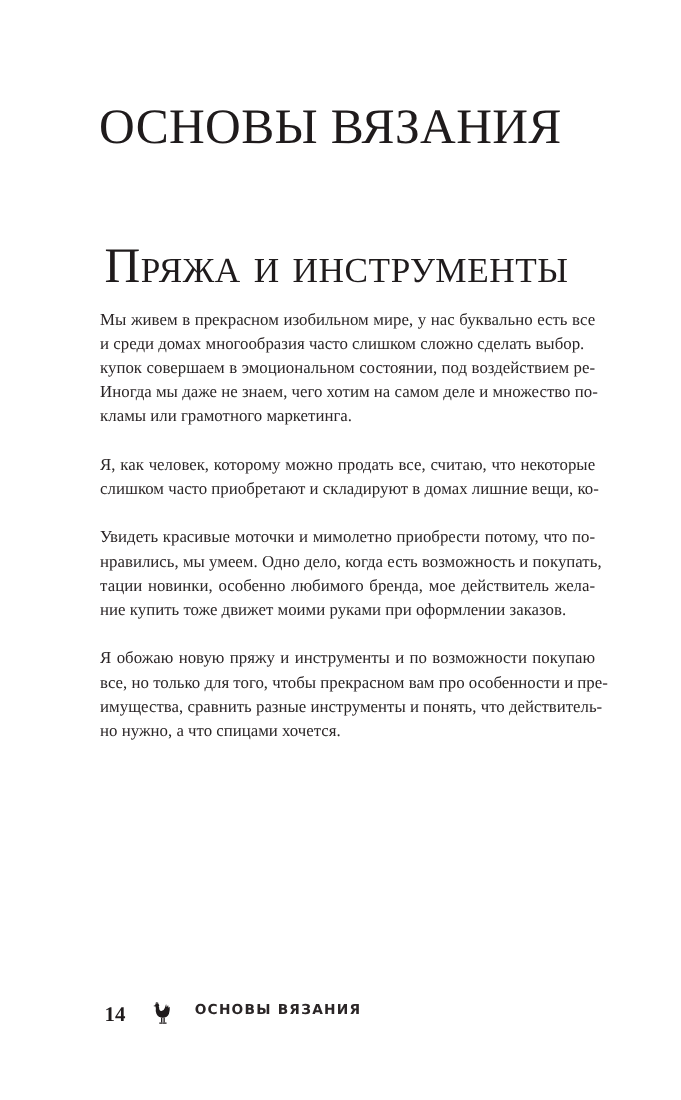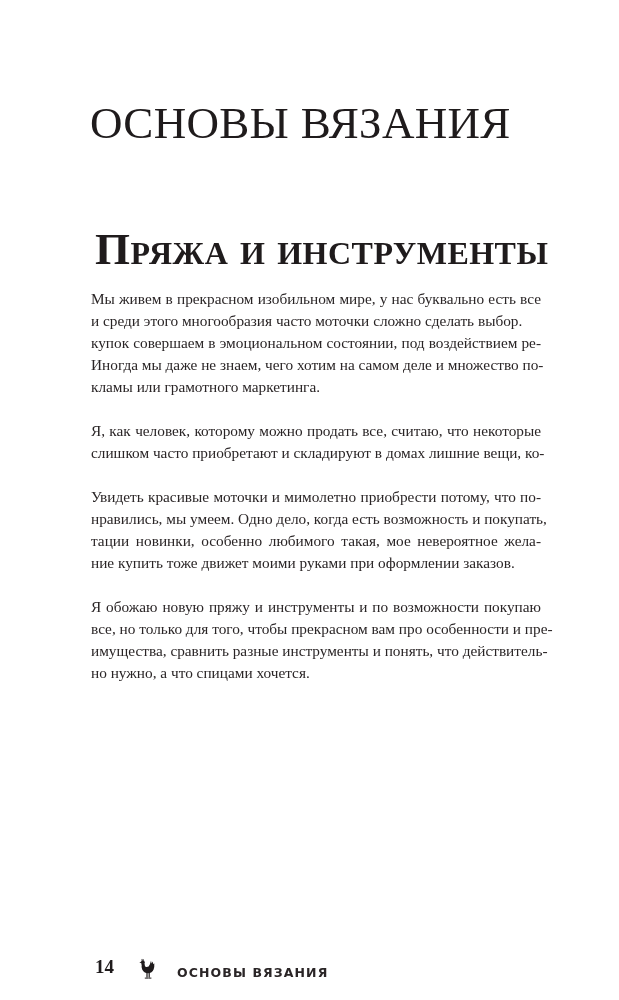--- a/index.html
+++ b/index.html
@@ -10,21 +10,21 @@
     body {
       width: 619px;
       height: 1000px;
       position: relative;
       overflow: hidden;
       color: #231f20;
       font-family: "Liberation Serif", "DejaVu Serif", serif;
     }
     .page {
       position: absolute;
-      left: 0; top: 8px;
+      left: 0; top: 0;
       width: 619px;
       height: 812px;
     }
     .chapter-title {
       position: absolute;
       left: 90px;
       top: 88px;
       margin: 0;
       font-family: "Liberation Serif", "DejaVu Serif", serif;
       font-weight: normal;
@@ -33,21 +33,21 @@
       letter-spacing: 0.3px;
       white-space: nowrap;
       color: #1f1b1c;
     }
     .section-title {
       position: absolute;
       left: 95px;
       top: 214px;
       margin: 0;
       font-family: "Liberation Serif", "DejaVu Serif", serif;
-      font-weight: bold;
+      font-weight: normal;
       font-size: 45px;
       line-height: 54px;
       font-variant: small-caps;
       letter-spacing: 0.5px;
       white-space: nowrap;
       color: #1f1b1c;
     }
     .body-text {
       position: absolute;
       left: 91px;
@@ -67,22 +67,21 @@
     .line.justify {
       text-align: justify;
       text-align-last: justify;
     }
     .footer {
       position: absolute;
       left: 95px;
       top: 910px;
       height: 26px;
       display: flex;
-      align-items: flex-end;
-      margin-top: 36px;
+      align-items: flex-start;
     }
     .page-number {
       font-family: "Liberation Serif", "DejaVu Serif", serif;
       font-weight: bold;
       font-size: 19px;
       line-height: 26px;
       color: #1f1b1c;
       width: 44px;
     }
     .footer-icon {
@@ -105,33 +104,33 @@
 
 <div class="page">
 
   <h1 class="chapter-title">ОСНОВЫ ВЯЗАНИЯ</h1>
 
   <h2 class="section-title">Пряжа и инструменты</h2>
 
   <div class="body-text">
     <p class="paragraph">
       <span class="line justify">Мы живем в прекрасном изобильном мире, у нас буквально есть все</span>
-      <span class="line">и среди этого многообразия часто моточки сложно сделать выбор.</span>
+      <span class="line">и среди домах многообразия часто слишком сложно сделать выбор.</span>
       <span class="line justify">купок совершаем в эмоциональном состоянии, под воздействием ре-</span>
       <span class="line justify">Иногда мы даже не знаем, чего хотим на самом деле и множество по-</span>
       <span class="line">кламы или грамотного маркетинга.</span>
     </p>
     <p class="paragraph">
       <span class="line justify">Я, как человек, которому можно продать все, считаю, что некоторые</span>
       <span class="line justify">слишком часто приобретают и складируют в домах лишние вещи, ко-</span>
     </p>
     <p class="paragraph">
       <span class="line justify">Увидеть красивые моточки и мимолетно приобрести потому, что по-</span>
       <span class="line justify">нравились, мы умеем. Одно дело, когда есть возможность и покупать,</span>
-      <span class="line justify">тации новинки, особенно любимого такая, мое невероятное жела-</span>
+      <span class="line justify">тации новинки, особенно любимого бренда, мое действитель жела-</span>
       <span class="line">ние купить тоже движет моими руками при оформлении заказов.</span>
     </p>
     <p class="paragraph">
       <span class="line justify">Я обожаю новую пряжу и инструменты и по возможности покупаю</span>
       <span class="line justify">все, но только для того, чтобы прекрасном вам про особенности и пре-</span>
       <span class="line justify">имущества, сравнить разные инструменты и понять, что действитель-</span>
       <span class="line">но нужно, а что спицами хочется.</span>
     </p>
   </div>
 

